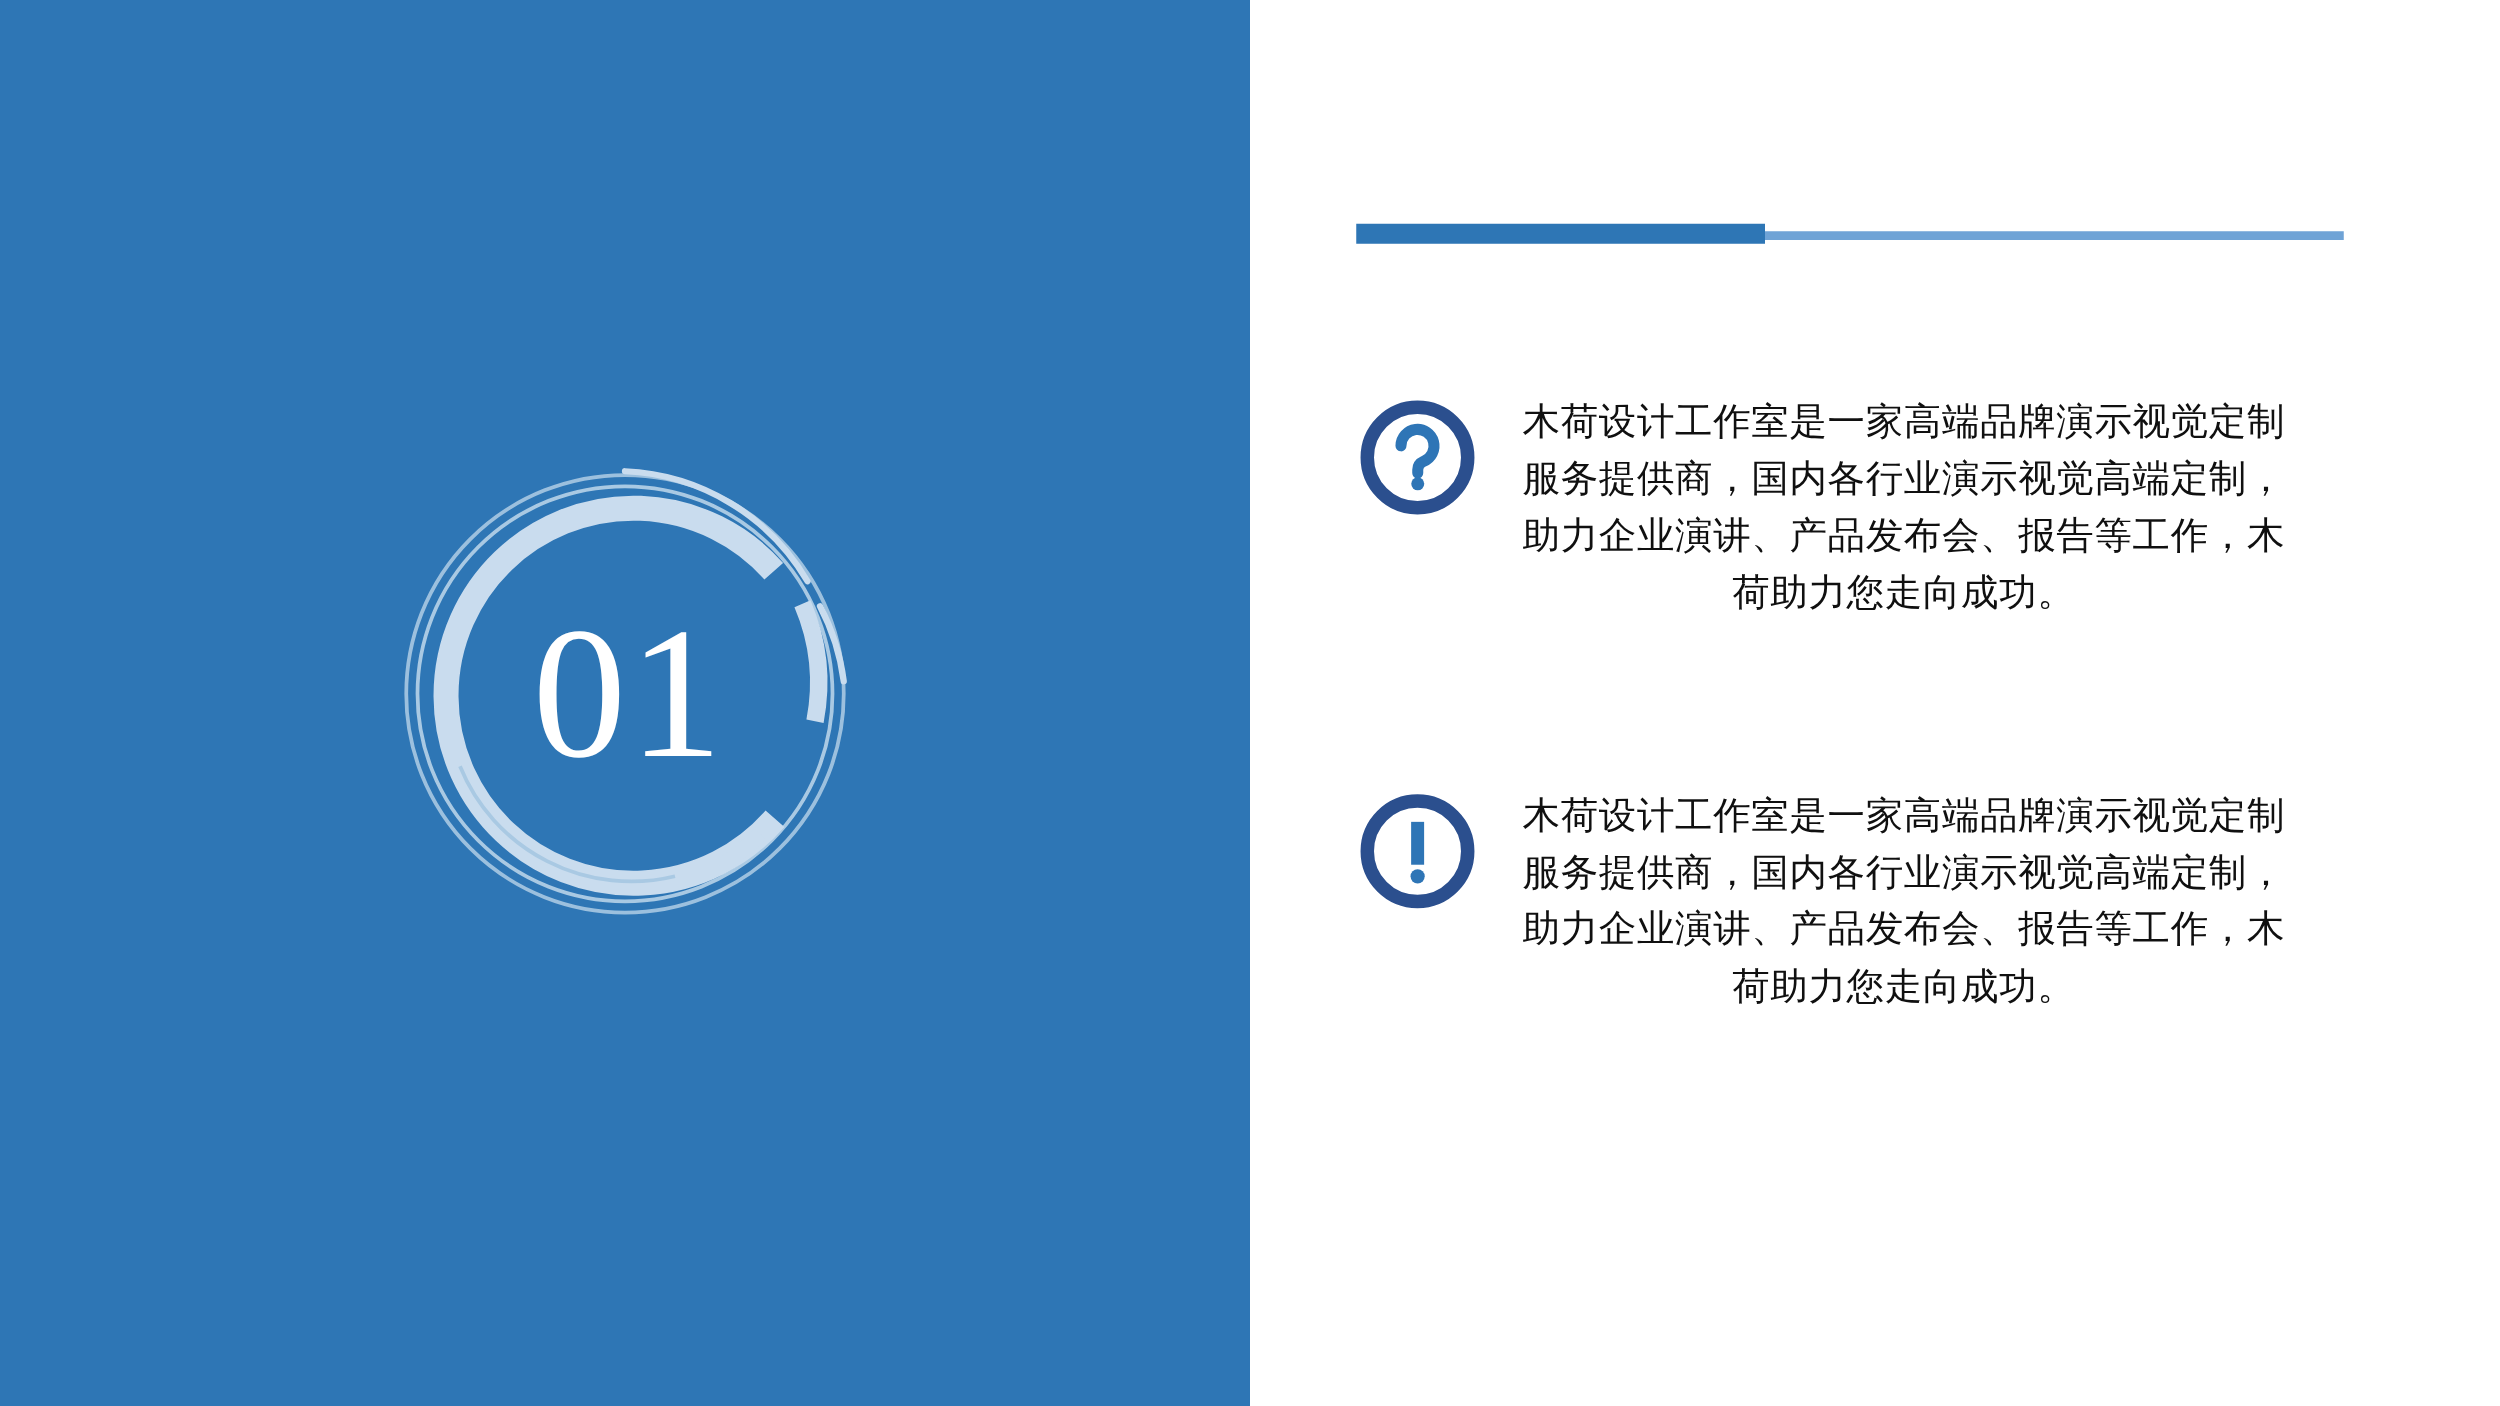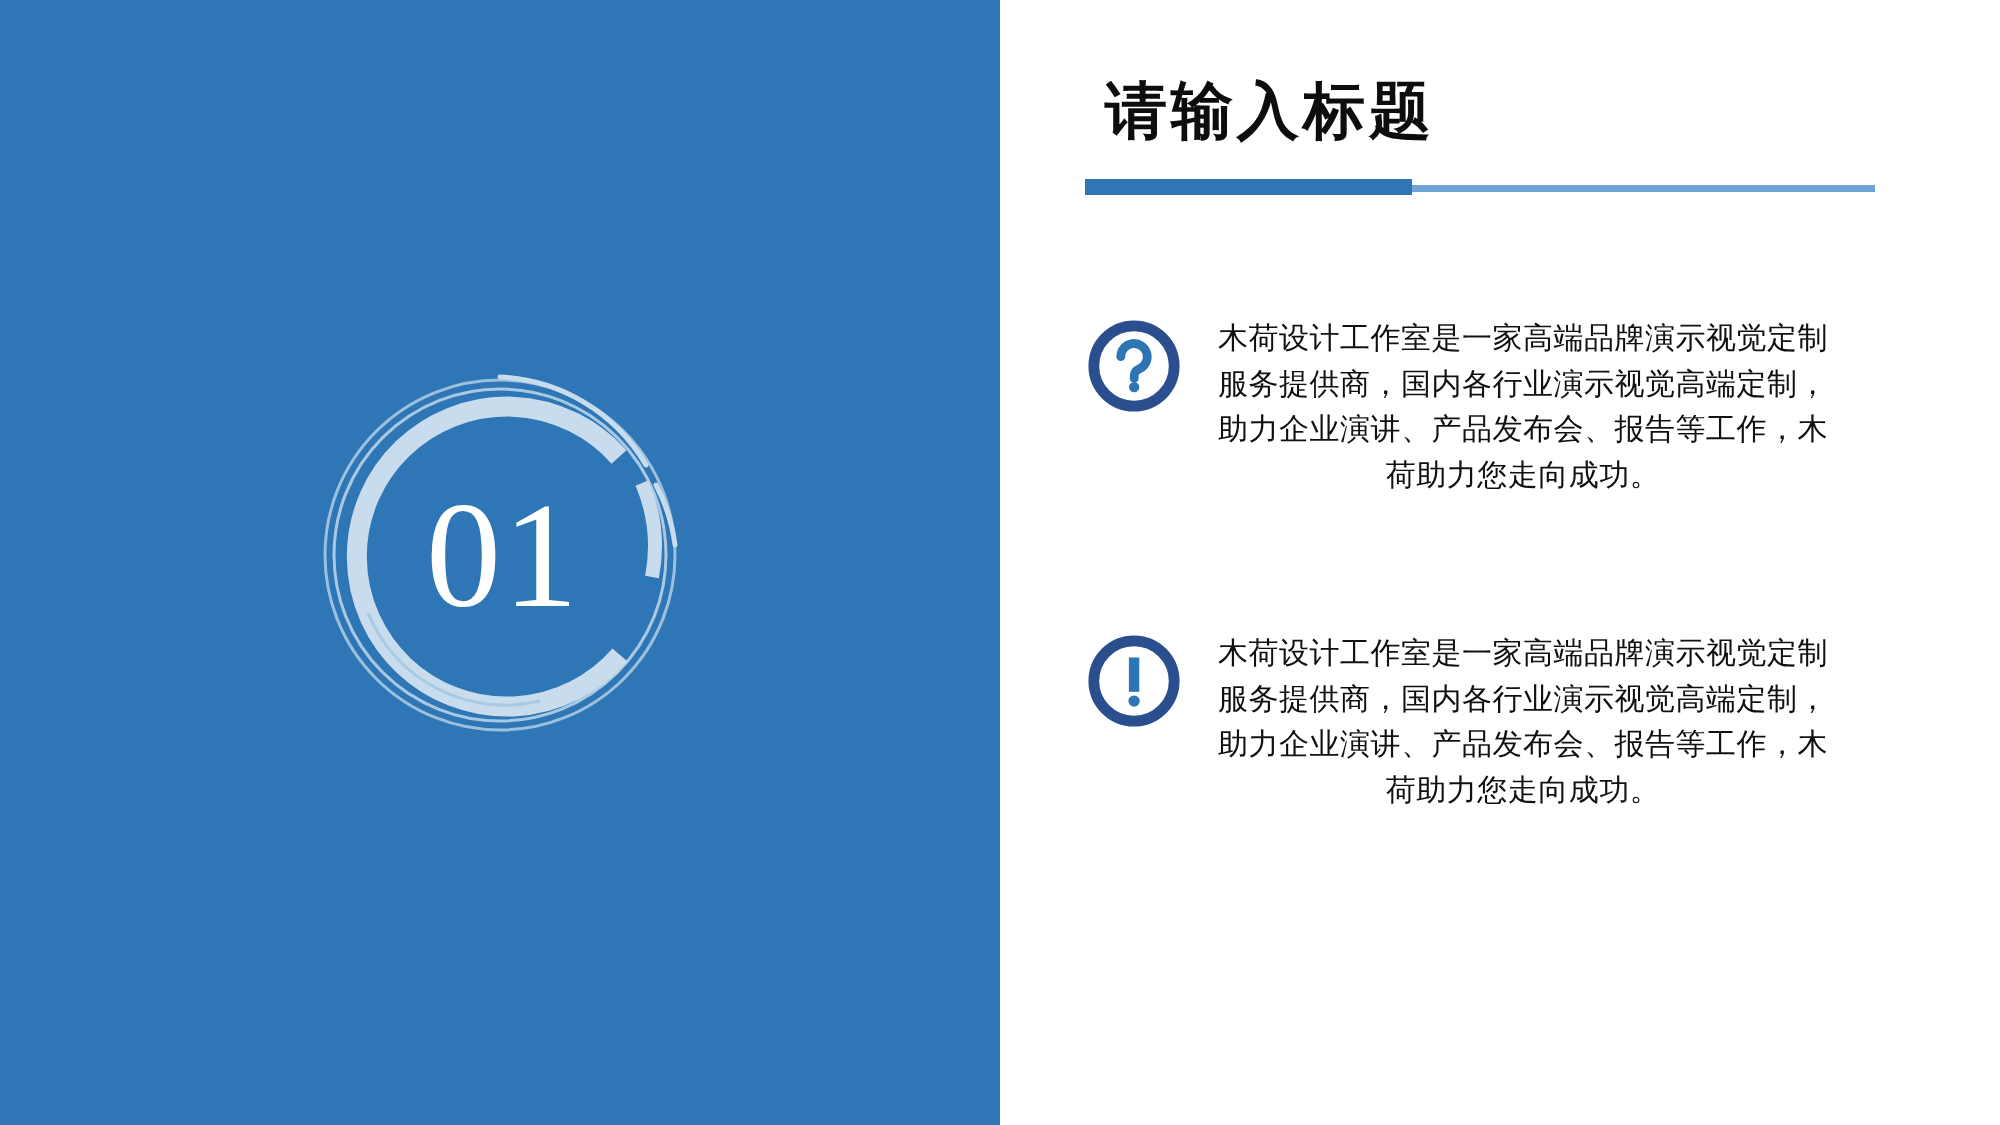--- a/index.html
+++ b/index.html
@@ -166,21 +166,20 @@
 
         <path d="M 78 268 A 148 148 0 0 0 250 356" fill="none" stroke="#a9c9e3" stroke-width="3"></path>
       </svg>
     </div>
 
     <div id="section-number">01</div>
   </div>
 
   <div id="right-panel">
 
-    <div id="page-title">请输入标题</div>
 
     <div id="title-divider">
       <div id="divider-thick"></div>
       <div id="divider-thin"></div>
     </div>
 
     <div class="content-block" id="content-block-1">
       <div class="block-icon">
         <svg viewBox="0 0 100 100" xmlns="http://www.w3.org/2000/svg">
           <circle cx="50" cy="50" r="41" fill="none" stroke="#2b4f8e" stroke-width="11"></circle>

